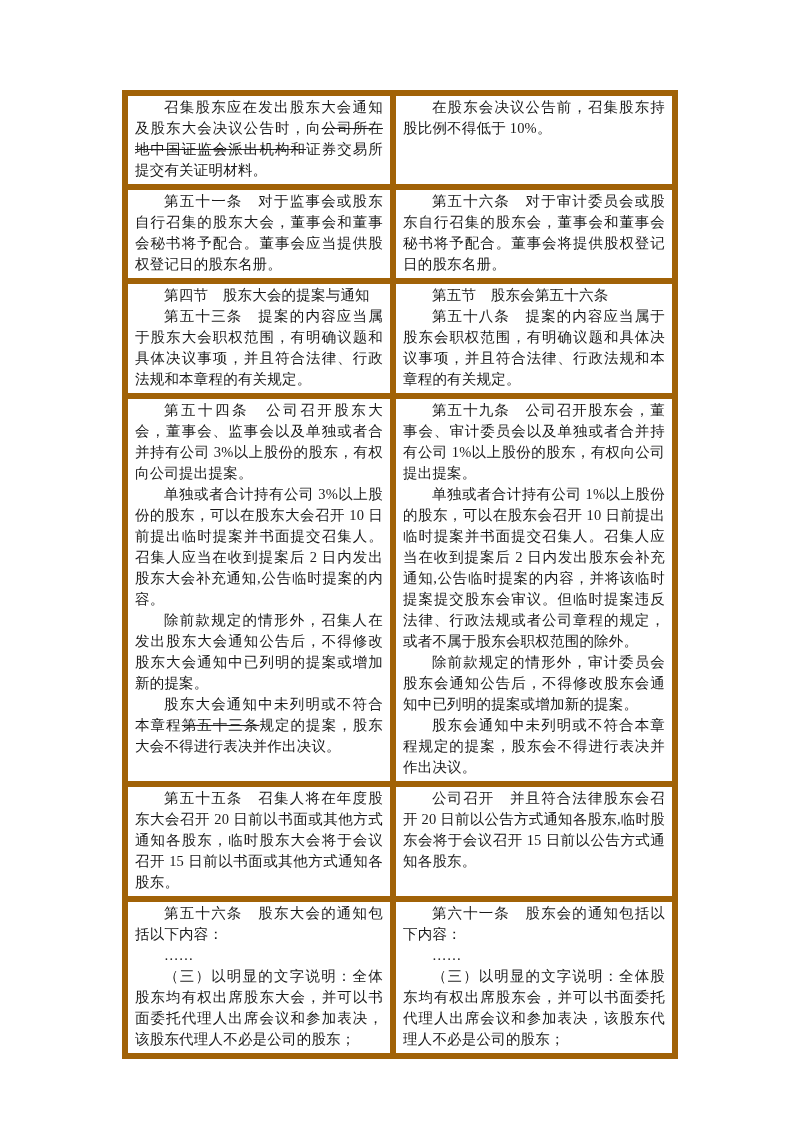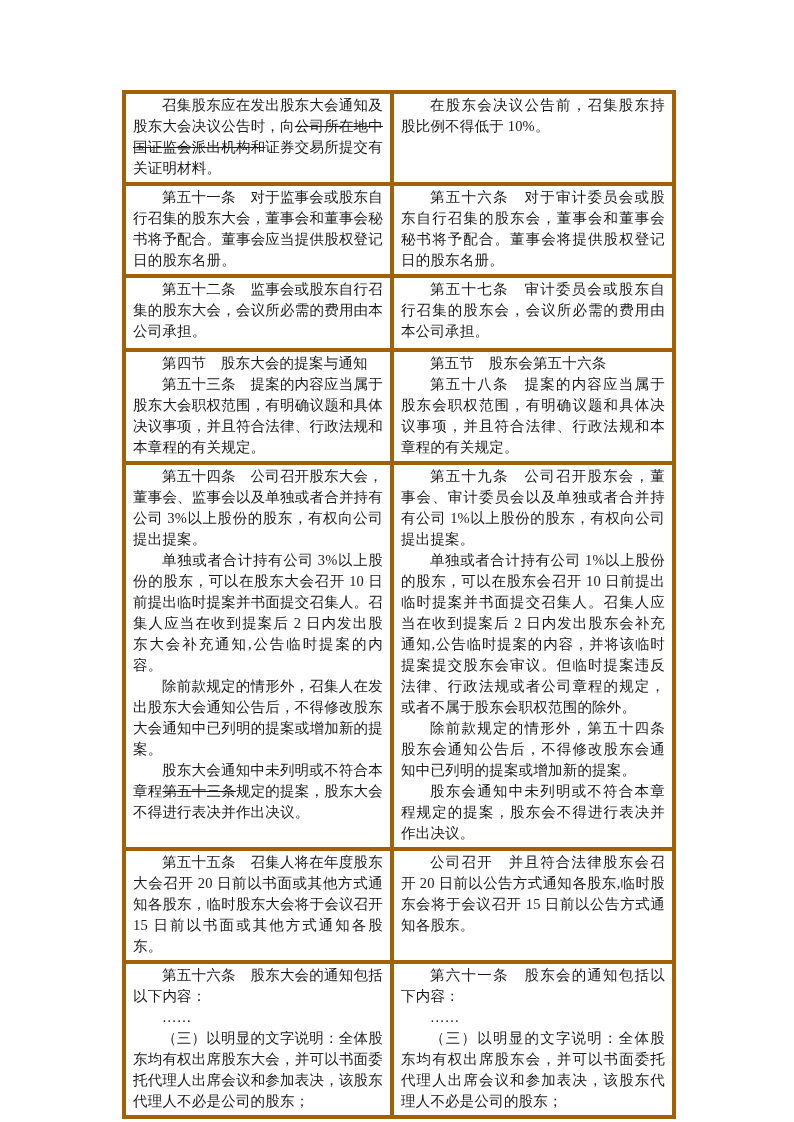--- a/index.html
+++ b/index.html
@@ -15,21 +15,21 @@
     position:absolute;left:0;top:0;width:794px;height:1122px;background:#ffffff;
   }
   table.cmp{
     position:absolute;
     left:122px;top:90px;
     width:550px;
     border-collapse:collapse;
     table-layout:fixed;
   }
   table.cmp td{
-    border:4px solid #a16207;
+    border:6px solid #a16207;
     vertical-align:top;
     padding:1px 7px 3px 7px;
     font-size:14.5px;
     line-height:21px;
     text-align:justify;
     letter-spacing:0.2px;
   }
   col.c-left{width:268px;}
   col.c-right{width:282px;}
   tr.row-0 td{height:83px;}
@@ -66,49 +66,41 @@
           </td>
         </tr>
         <tr class="row-1">
           <td>
             <p class="para"><span class="seg">第五十一条　对于监事会或股东自行召集的股东大会，董事会和董事会秘书将予配合。董事会应当提供股权登记日的股东名册。</span></p>
           </td>
           <td>
             <p class="para"><span class="seg b">第五十六条</span><span class="seg">　对于</span><span class="seg b">审计委员会</span><span class="seg">或股东自行召集的</span><span class="seg b">股东会，</span><span class="seg">董事会和董事会秘书将予配合。董事会</span><span class="seg b">将</span><span class="seg">提供股权登记日的股东名册。</span></p>
           </td>
         </tr>
-        <tr class="row-2">
-          <td>
-            <p class="para"><span class="seg">第五十二条　监事会或股东自行召集的股东大会，会议所必需的费用由本公司承担。</span></p>
-          </td>
-          <td>
-            <p class="para"><span class="seg b">第五十七条　审计委员会</span><span class="seg">或股东自行召集的</span><span class="seg b">股东会，</span><span class="seg">会议所必需的费用由本公司承担。</span></p>
-          </td>
-        </tr>
         <tr class="row-3">
           <td>
             <p class="para"><span class="seg">第四节　股东大会的提案与通知</span></p>
             <p class="para"><span class="seg">第五十三条　提案的内容应当属于股东大会职权范围，有明确议题和具体决议事项，并且符合法律、行政法规和本章程的有关规定。</span></p>
           </td>
           <td>
             <p class="para"><span class="seg b">第五节　股东会</span><span class="seg">第五十六条</span></p>
             <p class="para"><span class="seg b">第五十八条</span><span class="seg">　提案的内容应当属于</span><span class="seg b">股东会</span><span class="seg">职权范围，有明确议题和具体决议事项，并且符合法律、行政法规和本章程的有关规定。</span></p>
           </td>
         </tr>
         <tr class="row-4">
           <td>
             <p class="para"><span class="seg">第五十四条　公司召开股东大会，董事会、监事会以及单独或者合并持有公司 3%以上股份的股东，有权向公司提出提案。</span></p>
             <p class="para"><span class="seg">单独或者合计持有公司 3%以上股份的股东，可以在股东大会召开 10 日前提出临时提案并书面提交召集人。召集人应当在收到提案后 2 日内发出股东大会补充通知,公告临时提案的内容。</span></p>
             <p class="para"><span class="seg">除前款规定的情形外，召集人在发出股东大会通知公告后，不得修改股东大会通知中已列明的提案或增加新的提案。</span></p>
             <p class="para"><span class="seg">股东大会通知中未列明或不符合本章程</span><span class="seg b s">第五十三条</span><span class="seg">规定的提案，股东大会不得进行表决并作出决议。</span></p>
           </td>
           <td>
             <p class="para"><span class="seg b">第五十九条</span><span class="seg">　公司召开</span><span class="seg b">股东会，</span><span class="seg">董事会、</span><span class="seg b">审计委员会</span><span class="seg">以及单独或者合并持有公司 </span><span class="seg b">1%</span><span class="seg">以上股份的股东，有权向公司提出提案。</span></p>
             <p class="para"><span class="seg">单独或者合计持有公司 </span><span class="seg b">1%</span><span class="seg">以上股份的股东，可以在</span><span class="seg b">股东会</span><span class="seg">召开 10 日前提出临时提案并书面提交召集人。召集人应当在收到提案后 2 日内发出</span><span class="seg b">股东会</span><span class="seg">补充通知,公告临时提案的内容，</span><span class="seg b">并将该临时提案提交股东会审议。但临时提案违反法律、行政法规或者公司章程的规定，或者不属于股东会职权范围的除外。</span></p>
-            <p class="para"><span class="seg">除前款规定的情形外，第五十四条</span><span class="seg b">股东会</span><span class="seg">通知公告后，不得修改</span><span class="seg b">股东会</span><span class="seg">通知中已列明的提案或增加新的提案。</span></p>
+            <p class="para"><span class="seg">除前款规定的情形外，审计委员会</span><span class="seg b">股东会</span><span class="seg">通知公告后，不得修改</span><span class="seg b">股东会</span><span class="seg">通知中已列明的提案或增加新的提案。</span></p>
             <p class="para"><span class="seg b">股东会</span><span class="seg">通知中未列明或不符合本章程规定的提案，</span><span class="seg b">股东会</span><span class="seg">不得进行表决并作出决议。</span></p>
           </td>
         </tr>
         <tr class="row-5">
           <td>
             <p class="para"><span class="seg">第五十五条　召集人将在年度股东大会召开 20 日前以书面或其他方式通知各股东，临时股东大会将于会议召开 15 日前以书面或其他方式通知各股东。</span></p>
           </td>
           <td>
             <p class="para"><span class="seg b">公司召开</span><span class="seg">　并且符合法律</span><span class="seg b">股东会</span><span class="seg">召开 20 日前以</span><span class="seg b">公告</span><span class="seg">方式通知各股东,临时</span><span class="seg b">股东会</span><span class="seg">将于会议召开 15 日前以</span><span class="seg b">公告</span><span class="seg">方式通知各股东。</span></p>
           </td>

